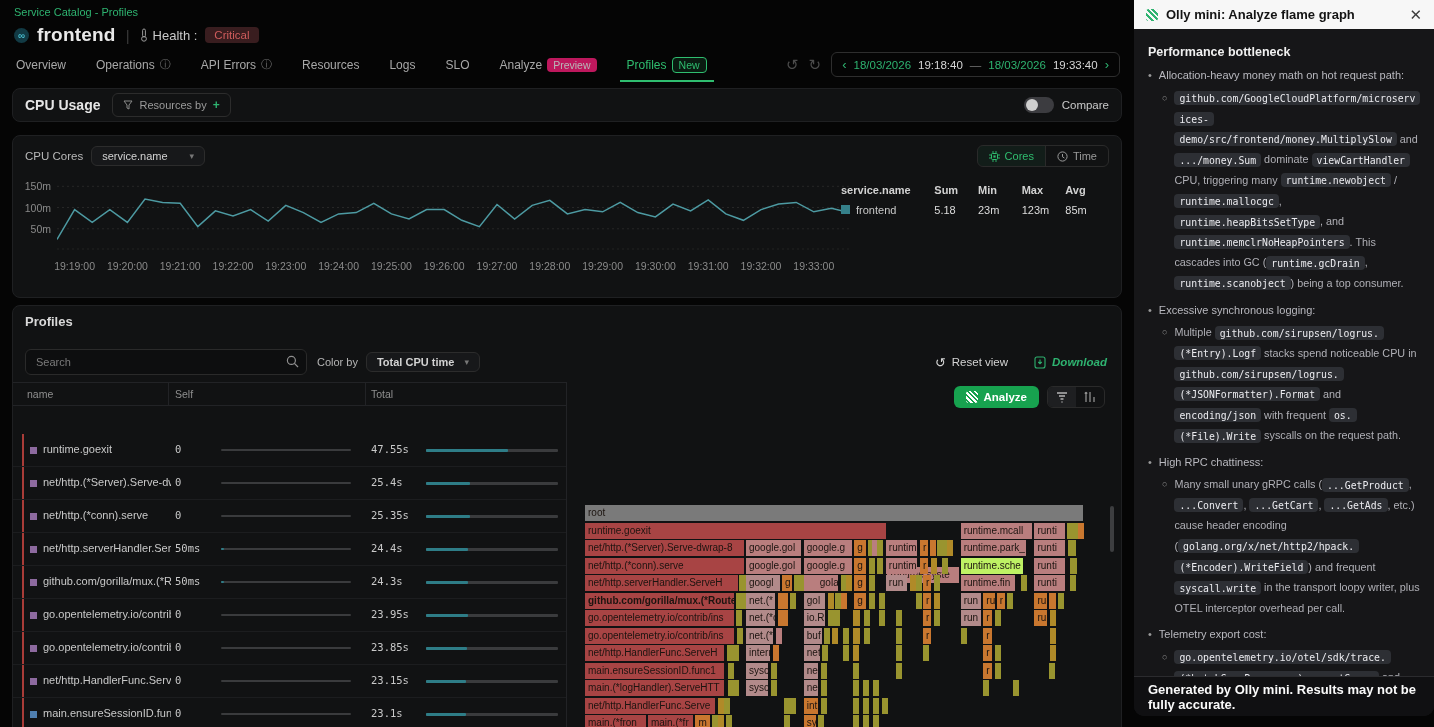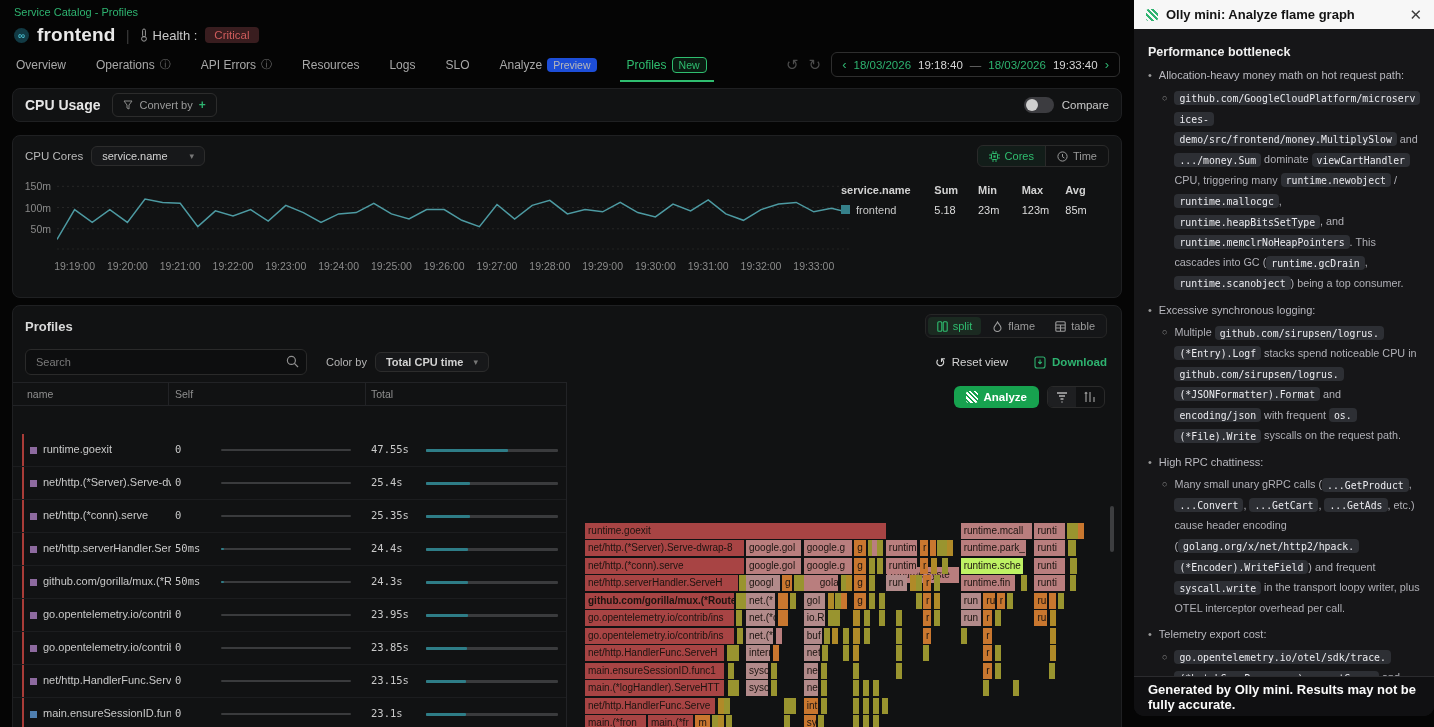--- a/index.html
+++ b/index.html
@@ -17,21 +17,21 @@
   .health-label { font-size:13px; color:#c9c9c9; display:flex; align-items:center; gap:5px; }
   .crit-badge { background:#391d1f; color:#cf5c5c; font-size:11.5px; padding:2px 9px; border-radius:4px; }
 
   .tab-bar { position:absolute; left:5px; top:54px; display:flex; align-items:center; gap:8px; height:24px; }
   .tab { display:flex; align-items:center; gap:5px; padding:4px 11px 7px; font-size:12px; color:#a8a8a8;
     cursor:pointer; position:relative; white-space:nowrap; }
   .tab.active { color:#2fbd6f; }
   .tab.active::after { content:""; position:absolute; left:4px; right:4px; bottom:-2px; height:2px; background:#2fbd6f; }
   .tab .info { font-size:11px; color:#6d6d6d; }
   .badge { font-size:10.5px; border-radius:4px; padding:1px 6px; }
-  .badge.gray { background:#1d4ed8; color:#b8b8b8; }
+  .badge.gray { background:#be185d; color:#b8b8b8; }
   .badge.green { background:rgba(47,189,111,.12); border:1px solid #2fbd6f; color:#2fbd6f; }
 
   .top-right { position:absolute; top:52px; right:314px; display:flex; align-items:center; gap:10px; }
   .hist-ico { color:#4c4c4c; font-size:15px; }
   .range-box { display:flex; align-items:center; gap:7px; border:1px solid #2e2e2e; border-radius:6px;
     padding:4px 10px; font-size:11.5px; }
   .range-box .arr { color:#2eb370; font-size:13px; }
   .range-box .d { color:#2eb370; }
   .range-box .t { color:#d6d6d6; }
   .range-box .dash { color:#777; }
@@ -82,25 +82,25 @@
   .vbtn.active { background:#1b2a21; color:#2fbd6f; }
   .vbtn svg { stroke:currentColor; }
 
   .prof-toolbar { position:absolute; left:0; right:0; top:40px; height:32px; display:flex; align-items:center;
     padding:0 14px 0 12px; gap:10px; }
   .search-box { position:relative; width:282px; }
   .search-box input { width:100%; height:26px; background:#0d0e0f; border:1px solid #2a2a2a; border-radius:6px;
     color:#cfcfcf; font-size:11px; padding:0 28px 0 10px; outline:none; font-family:"Liberation Sans",sans-serif; }
   .search-box input::placeholder { color:#7a7a7a; }
   .search-box svg { position:absolute; right:8px; top:6px; }
-  .colorby { display:flex; align-items:center; gap:8px; font-size:11px; color:#b5b5b5;margin-left:9px; }
+  .colorby { display:flex; align-items:center; gap:8px; font-size:11px; color:#b5b5b5; }
   .tool-right { margin-left:auto; display:flex; align-items:center; gap:26px; }
   .reset-btn { display:flex; align-items:center; gap:6px; font-size:11.5px; color:#d3d3d3; }
   .reset-btn .g { font-size:13px; }
-  .dl-btn { display:flex; align-items:center; gap:6px; font-size:11.5px; color:#2eb370; font-weight:600; }
+  .dl-btn { display:flex; align-items:center; gap:6px; font-size:11.5px; color:#2eb370; font-weight:600;font-style:italic; }
 
   .left-pane { position:absolute; left:0; top:76px; width:554px; bottom:0; border-right:1px solid #222326; }
   .lp-sub { height:28px; display:flex; align-items:center; justify-content:flex-end; padding-right:14px; }
   .cols-btn { display:flex; align-items:center; gap:6px; font-size:11px; color:#2eb370; }
   .tbl-head { position:relative; height:24px; border-top:1px solid #222326; border-bottom:1px solid #222326;
     font-size:10.5px; color:#8f8f8f; }
   .tbl-head span { position:absolute; top:5px; }
   .th-name { left:14px; } .th-self { left:162px; } .th-total { left:358px; }
   .tbl-head i { position:absolute; top:0; bottom:0; width:1px; background:#222326; }
   .tbl-body { position:absolute; left:0; right:0; top:52px; bottom:0; overflow:hidden; }
@@ -215,21 +215,21 @@
     <span class="arr">›</span>
   </div>
 </div>
 
 <div class="panel" id="cpu-usage-panel">
   <h2>CPU Usage</h2>
   <div class="filter-btn">
     <svg class="icon" width="10" height="10" viewBox="0 0 10 10">
         <path d="M1 1h8L6 5v4L4 8V5Z" fill="none" stroke="#8a8a8a"></path>
       </svg>
-    <span>Convert by</span>
+    <span>Resources by</span>
     <span class="plus">+</span>
   </div>
   <div class="compare-wrap">
     <div class="toggle">
         <div class="knob"></div>
       </div>
     <span>Compare</span>
   </div>
 </div>
 
@@ -303,42 +303,20 @@
           <span class="c">123m</span>
           <span class="c">85m</span>
         </div>
       </div>
   </div>
 </div>
 
 <div class="panel" id="profiles-panel">
   <div class="prof-head">
     <h2>Profiles</h2>
-    <div class="view-group">
-        <div class="vbtn active">
-          <svg class="icon" width="11" height="11" viewBox="0 0 11 11" fill="none" stroke-width="1.1">
-            <rect x="0.8" y="0.8" width="4" height="9.4" rx="1"></rect>
-            <rect x="6.2" y="0.8" width="4" height="9.4" rx="1"></rect>
-          </svg>
-          <span>split</span>
-        </div>
-        <div class="vbtn">
-          <svg class="icon" width="11" height="11" viewBox="0 0 11 11" fill="none" stroke-width="1.1">
-            <path d="M5.5 1C6.5 3 9 4.5 9 7a3.5 3.5 0 0 1-7 0C2 5 4.5 3.5 5.5 1Z"></path>
-          </svg>
-          <span>flame</span>
-        </div>
-        <div class="vbtn">
-          <svg class="icon" width="11" height="11" viewBox="0 0 11 11" fill="none" stroke-width="1.1">
-            <rect x="0.8" y="0.8" width="9.4" height="9.4" rx="1"></rect>
-            <path d="M0.8 4h9.4M0.8 7h9.4M5.5 4v6"></path>
-          </svg>
-          <span>table</span>
-        </div>
-      </div>
   </div>
 
   <div class="prof-toolbar">
     <div class="search-box">
       <input placeholder="Search" style="">
       <svg class="icon" width="13" height="13" viewBox="0 0 13 13">
           <circle cx="5.4" cy="5.4" r="4" fill="none" stroke="#8f8f8f" stroke-width="1.2"></circle>
           <path d="M8.4 8.4 12 12" stroke="#8f8f8f" stroke-width="1.2"></path>
         </svg>
     </div>
@@ -484,20 +462,21 @@
             </svg>
         </div>
         <div class="ibtn">
           <svg class="icon" width="12" height="12" viewBox="0 0 12 12">
               <path d="M2 11V4M2 1.2 0.8 2.6M2 1.2 3.2 2.6M2 1.2V4M6 11V1M10 11V6" stroke="#8f8f8f" stroke-width="1.3"></path>
             </svg>
         </div>
       </div>
     </div>
     <div class="flame-wrap">
+        <div class="fb" style="left: 0%; width: 96.5%; top: 0px; background: rgb(122, 122, 122);">root</div>
         <div class="fb" style="left: 0%; width: 58.3%; top: 17.5px; background: rgb(168, 68, 68);">runtime.goexit</div>
         <div class="fb" style="left: 58.6%; width: 13.8%; top: 17.5px; background: rgb(185, 126, 126); margin-top: 44px;">runtime.syste</div>
         <div class="fb" style="left: 72.8%; width: 13.8%; top: 17.5px; background: rgb(185, 126, 126);">runtime.mcall</div>
         <div class="fb" style="left: 87.1%; width: 5.9%; top: 17.5px; background: rgb(185, 126, 126);">runti</div>
         <div class="fb" style="left: 93.4%; width: 0.7%; top: 17.5px; background: rgb(153, 148, 47);"></div>
         <div class="fb" style="left: 94.4%; width: 0.8%; top: 17.5px; background: rgb(153, 148, 47);"></div>
         <div class="fb" style="left: 95.5%; width: 0.9%; top: 17.5px; background: rgb(201, 119, 47);"></div>
         <div class="fb" style="left: 0%; width: 30.8%; top: 35px; background: rgb(168, 68, 68);">net/http.(*Server).Serve-dwrap-8</div>
         <div class="fb" style="left: 31.2%; width: 10.7%; top: 35px; background: rgb(185, 126, 126);">google.gol</div>
         <div class="fb" style="left: 42.4%; width: 9.3%; top: 35px; background: rgb(185, 126, 126);">google.g</div>

